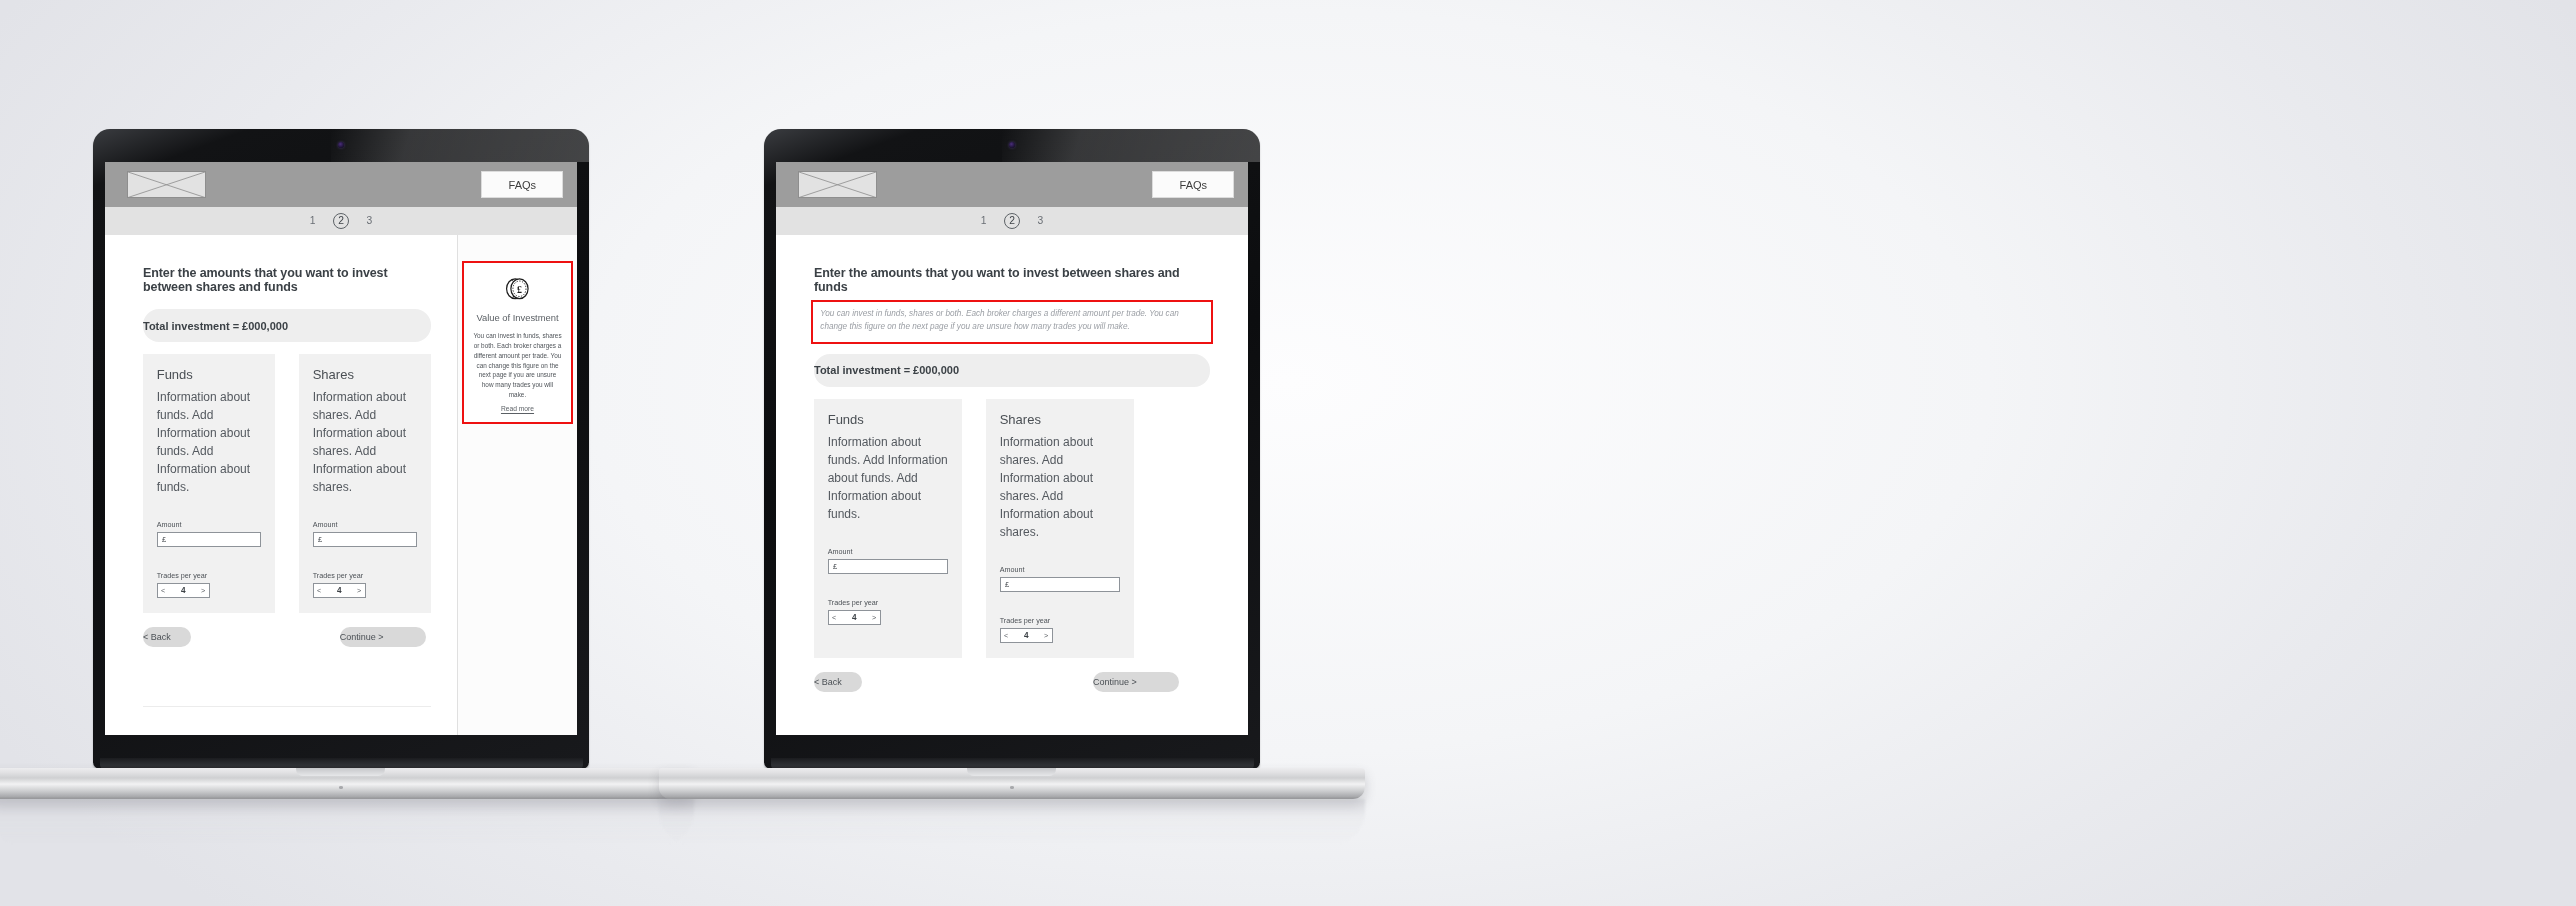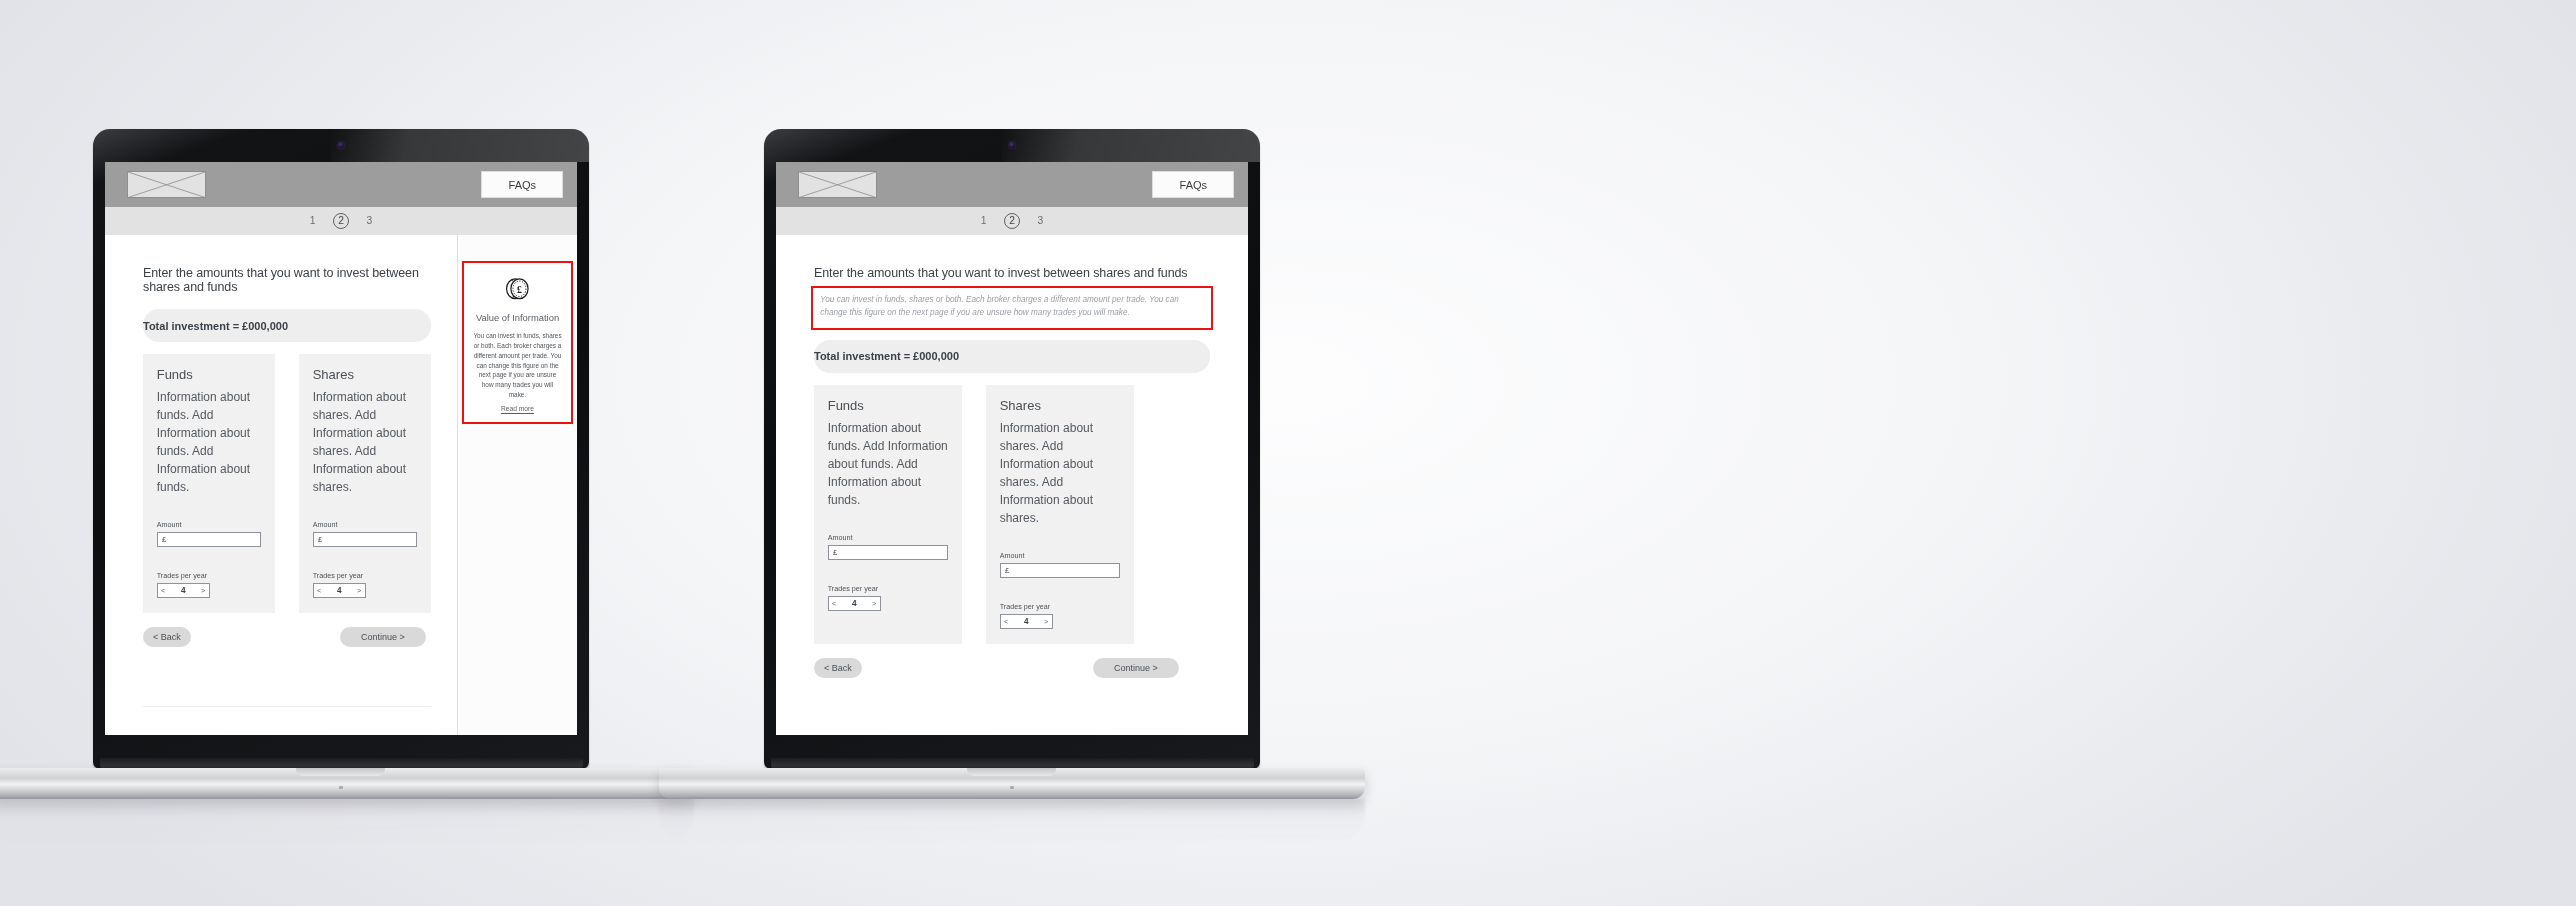--- a/index.html
+++ b/index.html
@@ -142,21 +142,21 @@
   .aside-col {
     width: 120px; flex: 0 0 120px;
     border-left: 0.9px solid #e0e0e0;
     background: #fcfcfc;
     padding: 26px 4.3px 0 4.3px;
     position: relative;
   }
 
   .page-title {
     font-size: 12.5px;
-    font-weight: normal;
+    font-weight: bold;
     color: #3b4146;
     letter-spacing: -0.1px;
     margin-bottom: 15.5px;
   }
 
   .intro-note {
     font-size: 8.2px;
     font-style: italic;
     color: #9a9ea4;
     line-height: 1.55;
@@ -221,21 +221,21 @@
   .actions {
     display: flex; justify-content: space-between;
     align-items: center;
     margin-top: 13.7px;
     padding-right: 5.2px;
   }
   .btn {
     background: #d9d9d9;
     border-radius: 12px;
     height: 20px;
-    display: flex; align-items: center; justify-content: center;
+    display: flex; align-items: center; 
     font-size: 9px; color: #4b5055;
     cursor: pointer;
   }
   .btn.back { width: 48px; }
   .btn.continue { width: 86px; }
 
   .bottom-rule {
     position: absolute;
     left: 38px; right: 26px; bottom: 29px;
     height: 0.9px; background: #ececec;
@@ -353,21 +353,21 @@
           <div class="promo-outline">
             <div class="coin-icon">
               <svg width="27.5" height="27.5" viewBox="0 0 32 32">
                 <ellipse cx="13" cy="16" rx="10" ry="11.5" fill="#ffffff" stroke="#1c1c1c" stroke-width="1.4"></ellipse>
                 <path d="M9 5.6 A11.5 11.5 0 0 1 9 26.4" fill="none" stroke="#1c1c1c" stroke-width="1.2" stroke-dasharray="1.6 1.6"></path>
                 <ellipse cx="18" cy="16" rx="10" ry="11.5" fill="#ffffff" stroke="#1c1c1c" stroke-width="1.4"></ellipse>
                 <ellipse cx="18" cy="16" rx="7.6" ry="9" fill="none" stroke="#1c1c1c" stroke-width="1.1" stroke-dasharray="1.5 1.7"></ellipse>
                 <text x="18" y="20.6" font-family="'Liberation Serif', serif" font-size="11.5" font-weight="bold" fill="#1c1c1c" text-anchor="middle">£</text>
               </svg>
             </div>
-            <div class="promo-title">Value of Information</div>
+            <div class="promo-title">Value of Investment</div>
             <div class="promo-text">You can invest in funds, shares or both. Each broker charges a different amount per trade. You can change this figure on the next page if you are unsure how many trades you will make.</div>
             <div class="read-more">Read more</div>
           </div>
         </div>
       </div>
 
     </div>
   </div>
   <div class="lid-foot"></div>
   <div class="hinge"></div>

